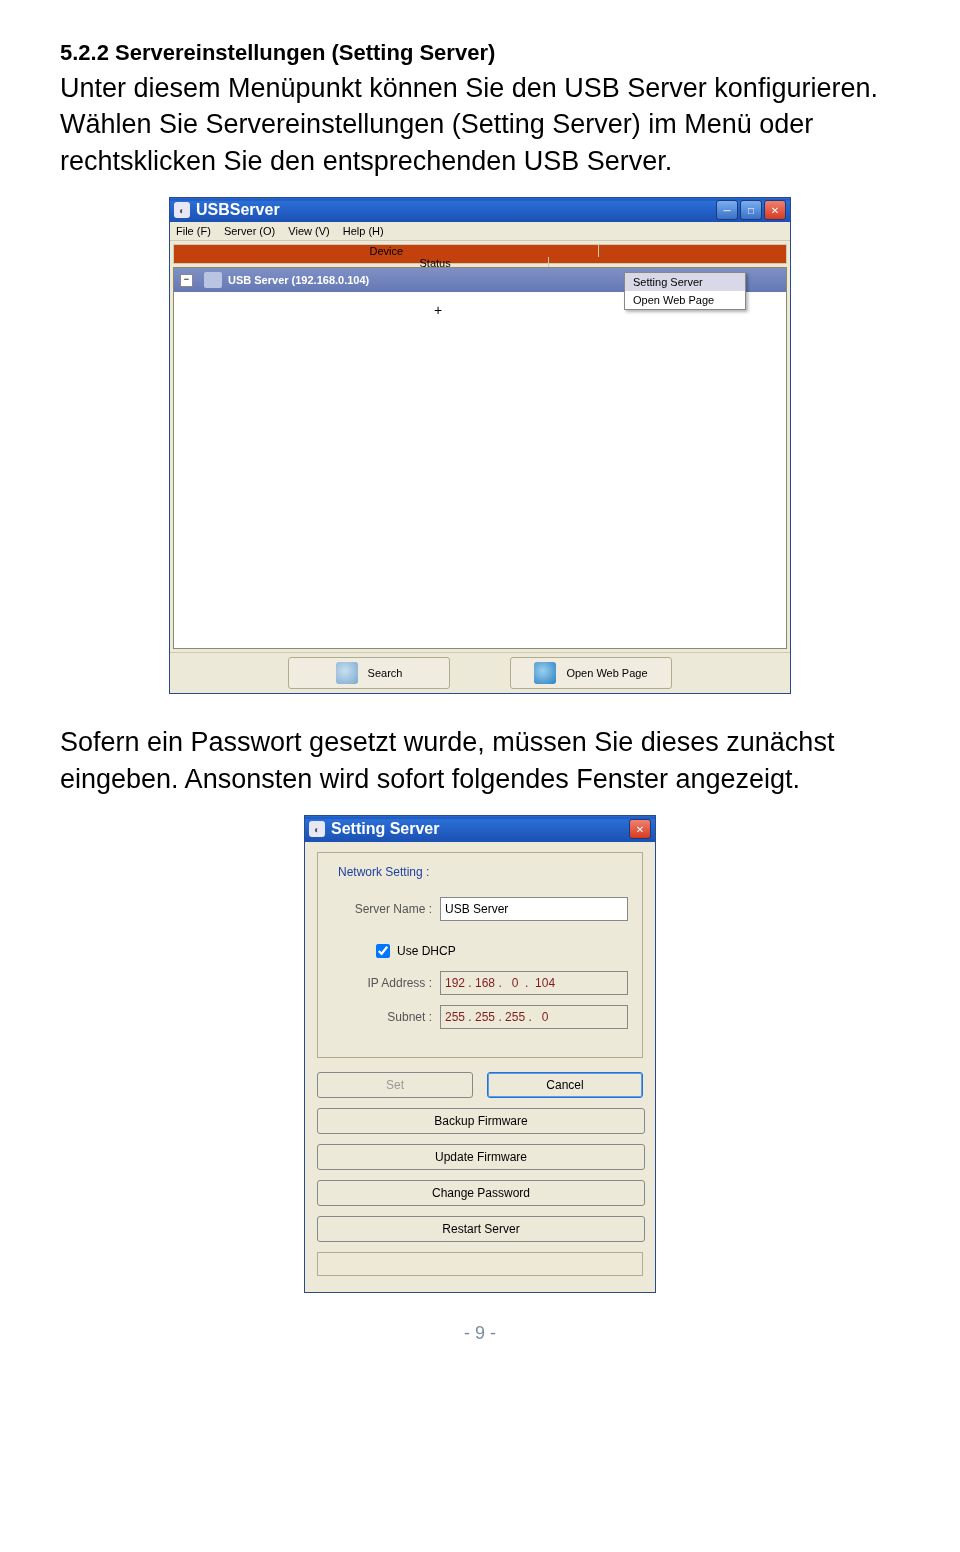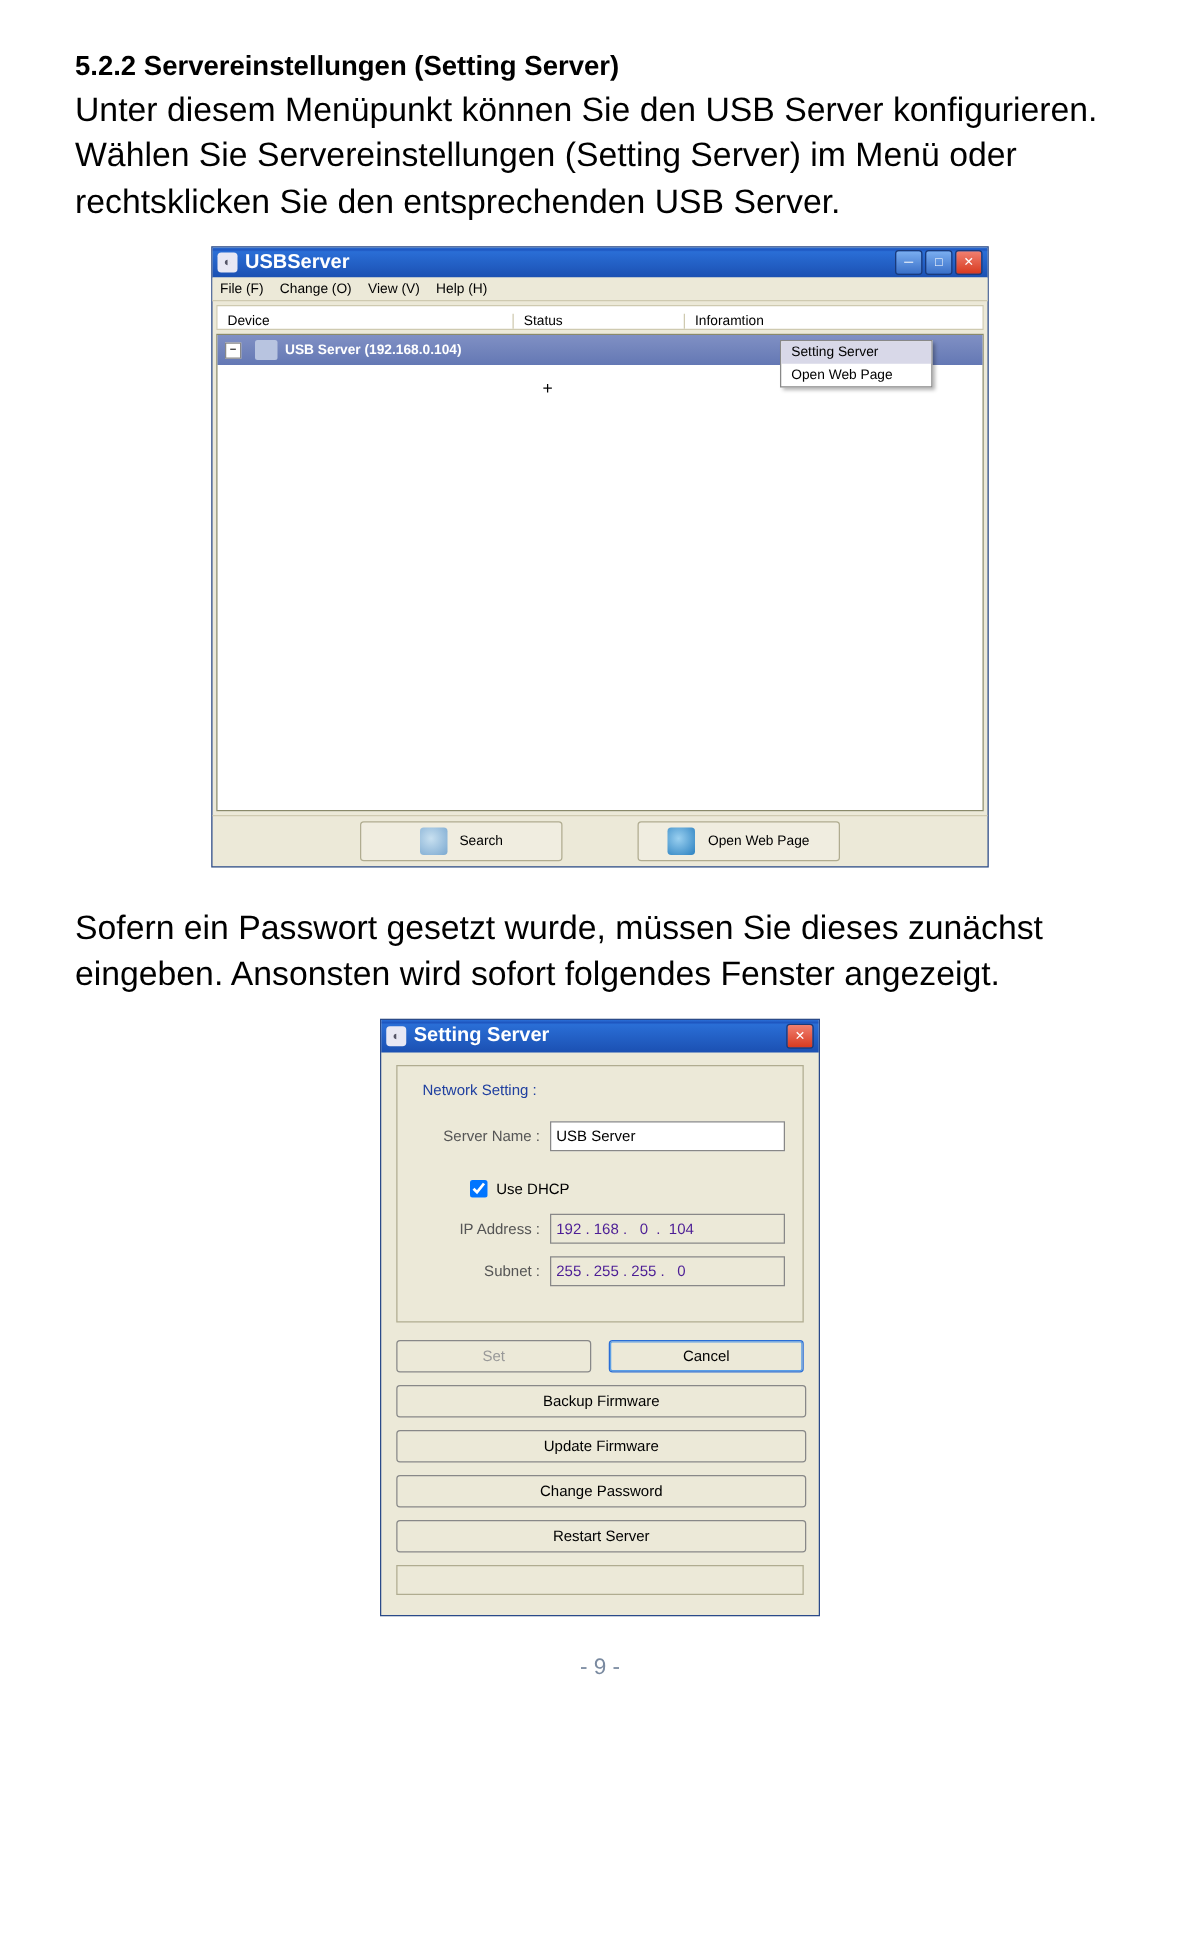--- a/index.html
+++ b/index.html
@@ -63,25 +63,26 @@
 }
 .win-btn.close { background: linear-gradient(to bottom, #f08070, #d83a20); }
 .menubar {
   background: #ece9d8;
   padding: 3px 6px;
   border-bottom: 1px solid #cfcab0;
 }
 .menubar span { margin-right: 10px; }
 .colhead {
   display: flex;
-  background: #ffffff;
+  background: #c2410c;
   border: 1px solid #cfcab0;
   margin: 3px;
   height: 18px;
-  align-items: flex-end;
+  align-items: center;
+  flex-direction: column;
 }
 .colhead div {
   padding: 0 8px;
   border-right: 1px solid #cfcab0;
 }
 .col-device { width: 220px; }
 .col-status { width: 120px; }
 .col-info { flex: 1; border-right: none !important; margin-top: 14px; }
 .tree-area {
   margin: 0 3px 3px 3px;
@@ -198,21 +199,21 @@
 .form-row input[type="text"] {
   flex: 1;
   height: 20px;
   border: 1px solid #888;
   padding: 1px 4px;
   font-size: 12px;
   font-family: Tahoma, sans-serif;
 }
 .form-row input[disabled] {
   background: #ece9d8;
-  color: #4c1d95;
+  color: #7f1d1d;
 }
 .checkbox-row {
   margin: 20px 0 8px 40px;
   display: flex;
   align-items: center;
   gap: 4px;
 }
 .checkbox-row input { width: 14px; height: 14px; }
 .dlg-row {
   display: flex;
@@ -272,21 +273,21 @@
       <div class="app-icon">◐</div>
       <div class="title-text">USBServer</div>
       <div class="win-btns">
         <div class="win-btn">─</div>
         <div class="win-btn">□</div>
         <div class="win-btn close">✕</div>
       </div>
     </div>
     <div class="menubar">
       <span>File (F)</span>
-      <span>Change (O)</span>
+      <span>Server (O)</span>
       <span>View (V)</span>
       <span>Help (H)</span>
     </div>
     <div class="colhead">
       <div class="col-device">Device</div>
       <div class="col-status">Status</div>
       <div class="col-info">Inforamtion</div>
     </div>
     <div class="tree-area">
       <div class="server-row">

